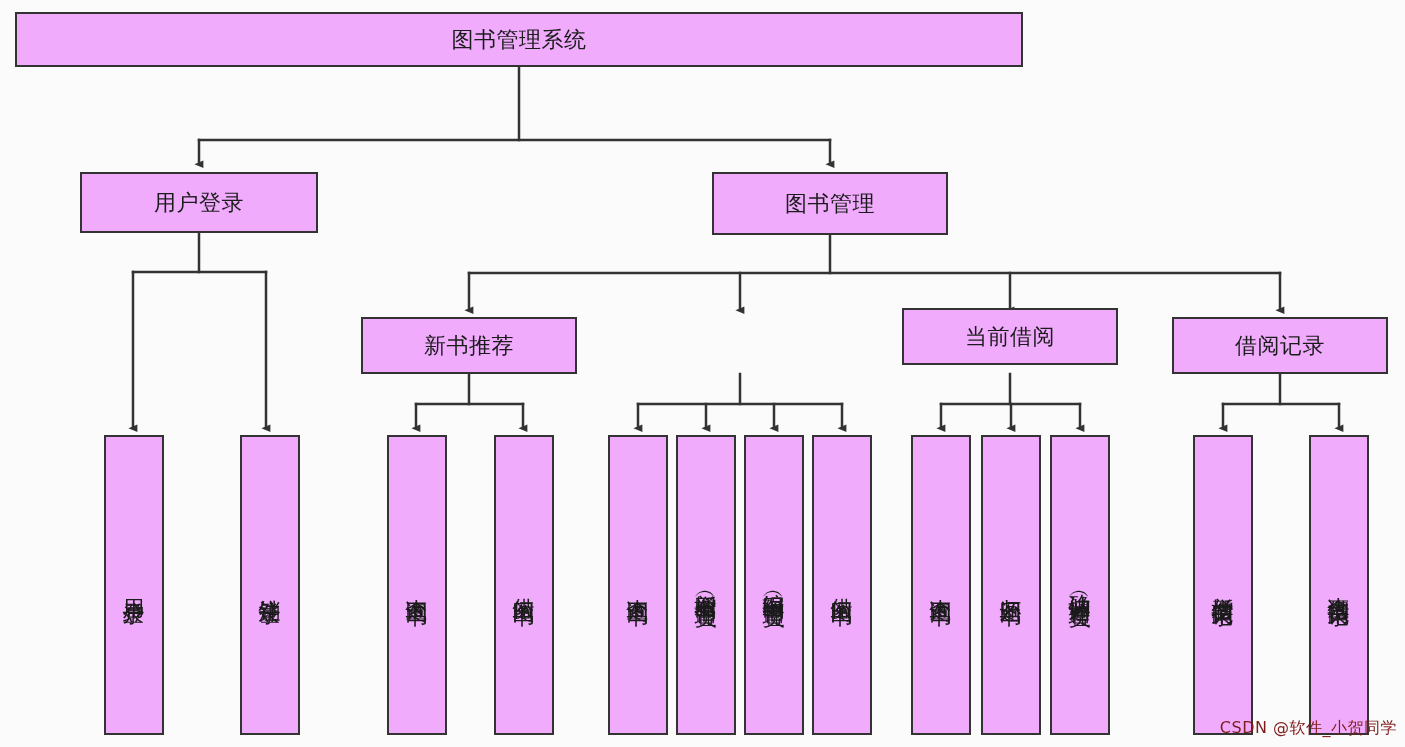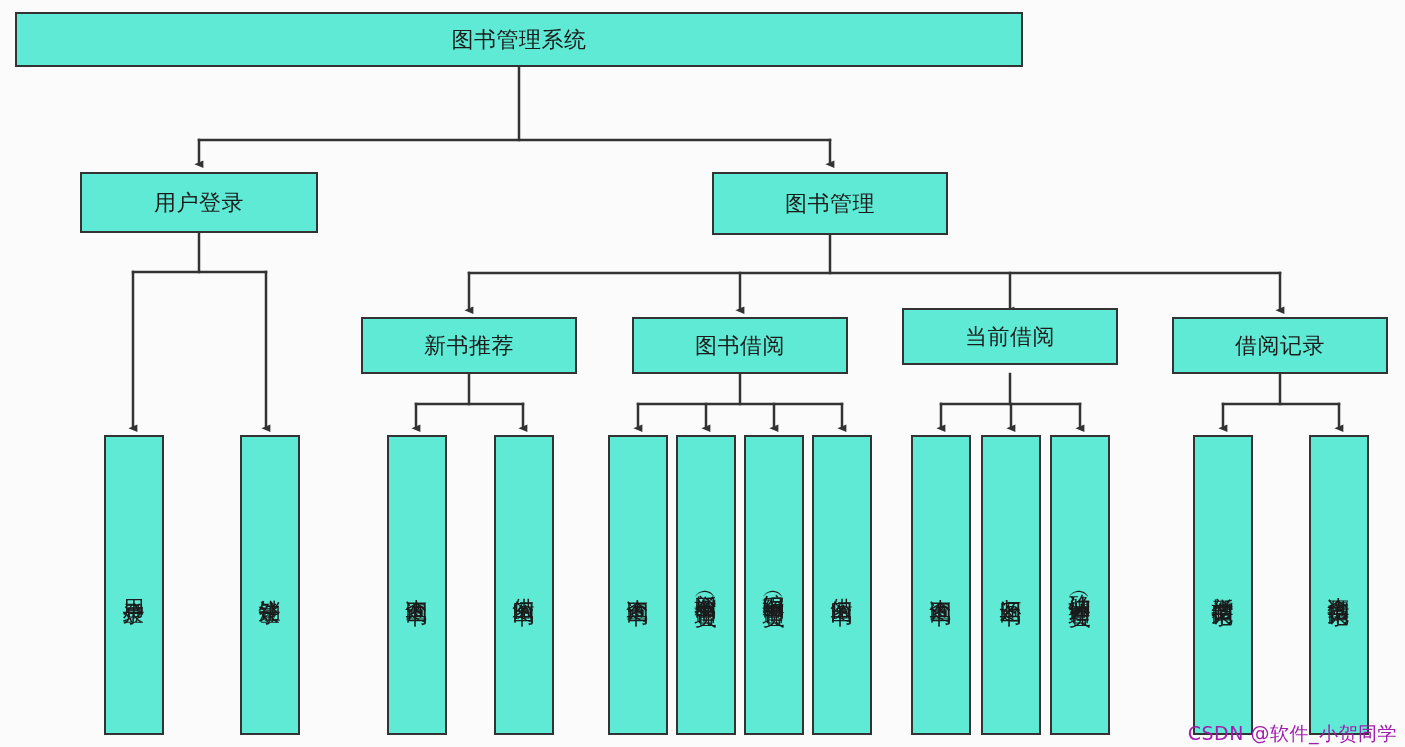--- a/index.html
+++ b/index.html
@@ -17,21 +17,21 @@
   }
   #svg-layer {
     position: absolute;
     left: 0; top: 0;
     width: 1405px;
     height: 747px;
   }
   .node {
     position: absolute;
     box-sizing: border-box;
-    background: #5eead4;
+    background: #f0abfc;
     border: 2.5px solid #333333;
     display: flex;
     align-items: center;
     justify-content: center;
     color: #1b1b1b;
   }
   .node.horiz {
     font-size: 22px;
     letter-spacing: 0.5px;
   }
@@ -45,23 +45,23 @@
   }
   .node.vert .vtext {
     writing-mode: vertical-rl;
     text-orientation: upright;
     display: block;
     text-align: center;
   }
   #watermark {
     position: absolute;
     right: 8px;
-    bottom: 0;
-    font-size: 19px;
-    color: #a21caf;
+    bottom: 8px;
+    font-size: 16px;
+    color: #7f1d1d;
     letter-spacing: 0.5px;
     white-space: nowrap;
     pointer-events: none;
   }
 </style>
 </head>
 <body>
 
 <div id="canvas">
 
@@ -122,23 +122,20 @@
   <div class="node horiz" style="left:80px; top:172px; width:238px; height:61px;">
     <span>用户登录</span>
   </div>
   <div class="node horiz" style="left:712px; top:172px; width:236px; height:63px;">
     <span>图书管理</span>
   </div>
 
   <div class="node horiz" style="left:361px; top:317px; width:216px; height:57px;">
     <span>新书推荐</span>
   </div>
-  <div class="node horiz" style="left:632px; top:317px; width:216px; height:57px;">
-    <span>图书借阅</span>
-  </div>
   <div class="node horiz" style="left:902px; top:308px; width:216px; height:57px;">
     <span>当前借阅</span>
   </div>
   <div class="node horiz" style="left:1172px; top:317px; width:216px; height:57px;text-align:center;">
     <span>借阅记录</span>
   </div>
 
   <div class="node vert" style="left:104px; top:435px; width:60px; height:300px;">
     <span class="vtext">用户登录</span>
   </div>

